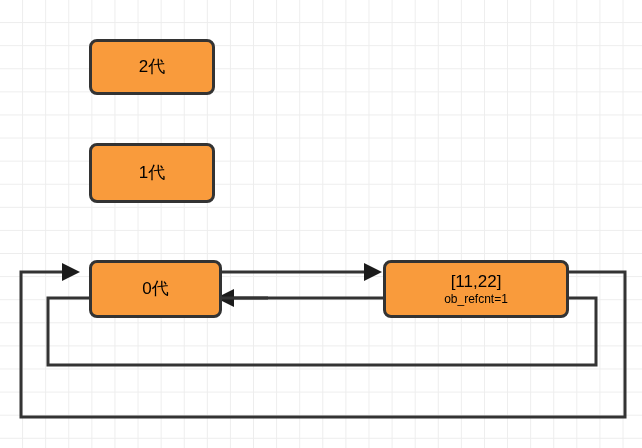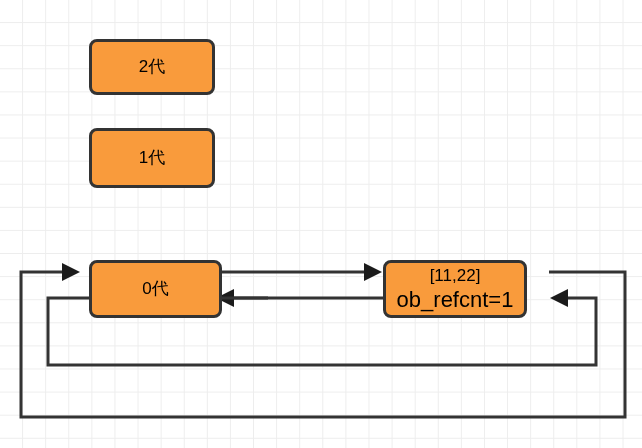--- a/index.html
+++ b/index.html
@@ -36,21 +36,21 @@
     display: flex;
     flex-direction: column;
     align-items: center;
     justify-content: center;
     color: #000000;
     font-size: 17px;
     line-height: 1.25;
     z-index: 3;
     white-space: nowrap;
   }
-  .node .line2 { font-size: 22px; }
+  .node .line2 { font-size: 12px; }
   .edge-path {
     fill: none;
     stroke: #333333;
     stroke-width: 3;
     stroke-linecap: butt;
     stroke-linejoin: miter;
   }
   .arrow-head { fill: #1b1b1b; }
 </style>
 </head>
@@ -78,26 +78,26 @@
     <g>
       <path class="edge-path" d="M 549 272 L 625 272 L 625 417 L 21 417 L 21 272 L 64 272"></path>
       <polygon class="arrow-head" points="80,272 62,263 62,281"></polygon>
     </g>
   </svg>
 
   <div class="node" style="left:89px; top:39px; width:126px; height:56px;">
     <span class="line1">2代</span>
   </div>
 
-  <div class="node" style="left:89px; top:128px; width:126px; height:60px;">
+  <div class="node" style="left:89px; top:143px; width:126px; height:60px;">
     <span class="line1">1代</span>
   </div>
 
   <div class="node" style="left:89px; top:260px; width:133px; height:58px;">
     <span class="line1">0代</span>
   </div>
 
-  <div class="node" style="left:383px; top:260px; width:144px; height:58px;">
+  <div class="node" style="left:383px; top:260px; width:186px; height:58px;">
     <span class="line1">[11,22]</span>
     <span class="line2">ob_refcnt=1</span>
   </div>
 
 </div>
 
 </body></html>

